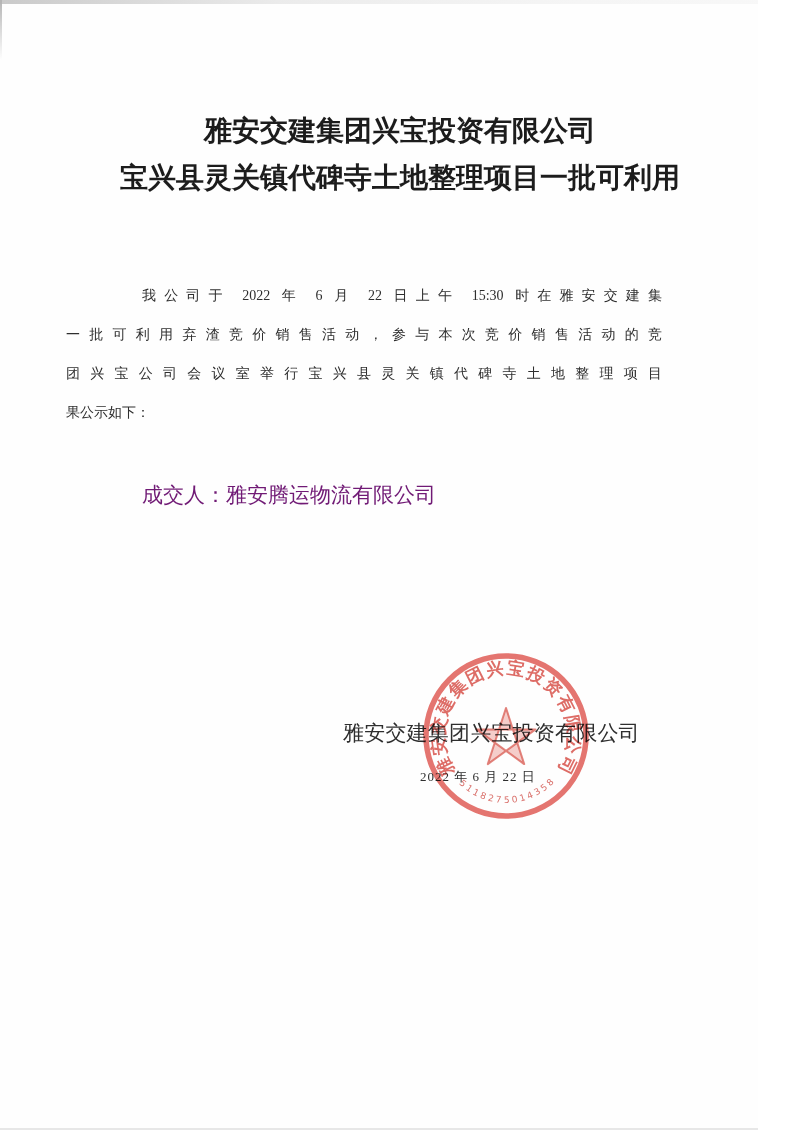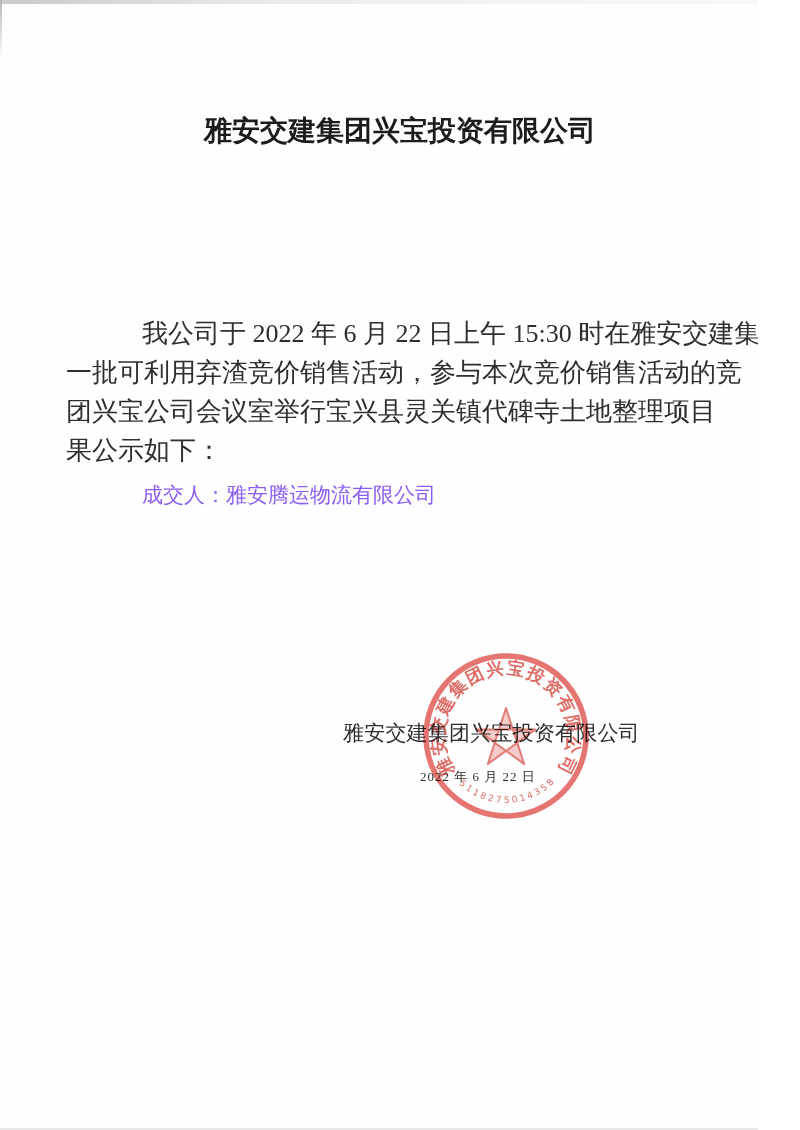--- a/index.html
+++ b/index.html
@@ -30,39 +30,38 @@
     position: absolute; top: 107px; left: 0; width: 800px;
     text-align: center;
     font-weight: bold;
     font-size: 28px;
     line-height: 47px;
     color: #1c1c1c;
     letter-spacing: 0px;
   }
   .body-block {
     position: absolute; top: 276px; left: 66px; width: 596px;
-    font-size: 26px;
+    font-size: 14px;
     color: #2e2e2e;
-    margin-top: 38px;
   }
   .body-line {
     height: 39px; line-height: 39px;
     text-align: justify;
     text-align-last: justify;
     white-space: nowrap;
   }
   .body-line.indent { padding-left: 76px; }
   .body-line.last {
     text-align: left;
     text-align-last: left;
   }
   .result-block {
     position: absolute; top: 474px; left: 142px; width: 560px;
     font-size: 21px;
-    color: #8b5cf6;
+    color: #701a75;
   }
   .result-line { height: 42px; line-height: 42px; }
   .signature-company {
     position: absolute; top: 718px; left: 343px;
     font-size: 21px; letter-spacing: 0.2px; color: #2e2e2e;
     line-height: 30px;
   }
   .signature-date {
     position: absolute; top: 762px; left: 420px;
     font-size: 13px; letter-spacing: 1px; color: #2e2e2e;
@@ -80,20 +79,21 @@
 <body>
 
 <div class="page">
 
   <div class="scan-edge-top"></div>
   <div class="scan-edge-left"></div>
   <div class="scan-edge-bottom"></div>
 
   <div class="title-block">
     <div>雅安交建集团兴宝投资有限公司</div>
+    <div>宝兴县灵关镇代碑寺土地整理项目一批可利用</div>
   </div>
 
   <div class="body-block">
     <div class="body-line indent">我公司于 2022 年 6 月 22 日上午 15:30 时在雅安交建集</div>
     <div class="body-line">一批可利用弃渣竞价销售活动，参与本次竞价销售活动的竞</div>
     <div class="body-line">团兴宝公司会议室举行宝兴县灵关镇代碑寺土地整理项目</div>
     <div class="body-line last">果公示如下：</div>
   </div>
 
   <div class="result-block">

